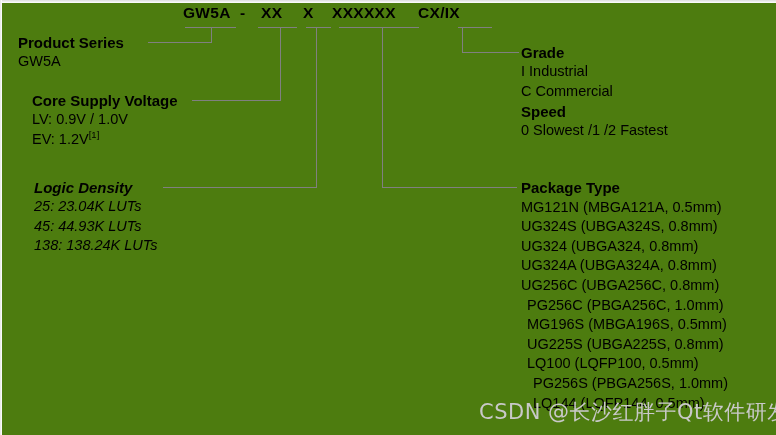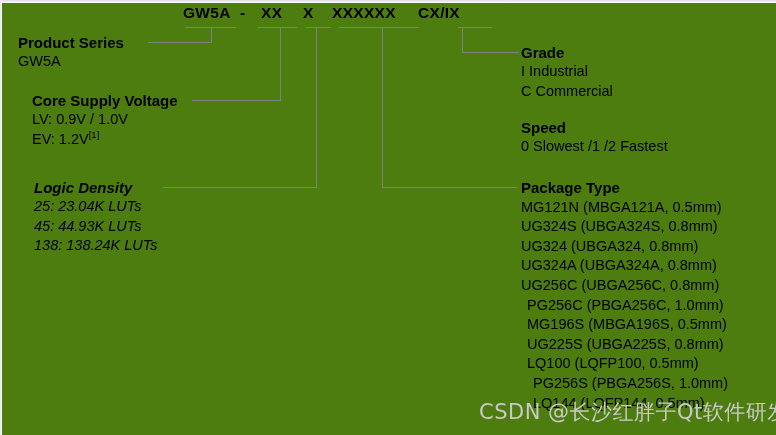--- a/index.html
+++ b/index.html
@@ -144,21 +144,21 @@
     <div class="title">Logic Density</div>
     <div class="line">25: 23.04K LUTs</div>
     <div class="line">45: 44.93K LUTs</div>
     <div class="line">138: 138.24K LUTs</div>
   </div>
 
   <div class="block" style="left:521px; top:43px;">
     <div class="title">Grade</div>
     <div class="line">I Industrial</div>
     <div class="line">C Commercial</div>
-    <div class="title" style="margin-top:17px;">Speed</div>
+    <div class="title" style="margin-top:1px;">Speed</div>
     <div class="line">0 Slowest /1 /2 Fastest</div>
   </div>
 
   <div class="block pkg" style="left:521px; top:178px;">
     <div class="title">Package Type</div>
     <div class="line">MG121N (MBGA121A, 0.5mm)</div>
     <div class="line">UG324S (UBGA324S, 0.8mm)</div>
     <div class="line">UG324   (UBGA324, 0.8mm)</div>
     <div class="line">UG324A (UBGA324A, 0.8mm)</div>
     <div class="line">UG256C (UBGA256C, 0.8mm)</div>

